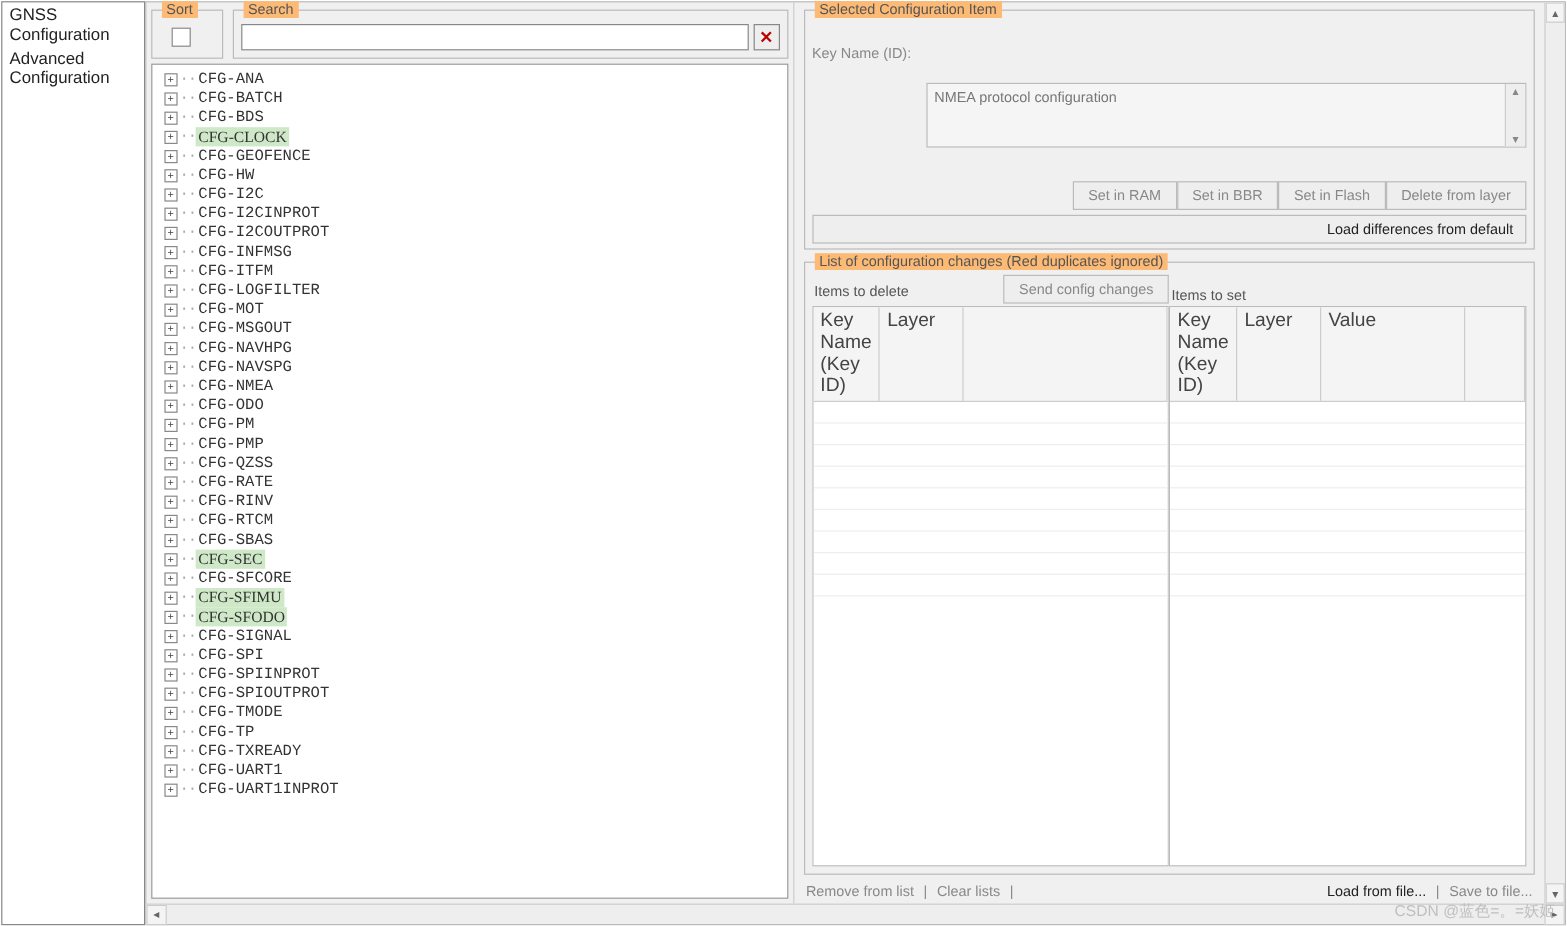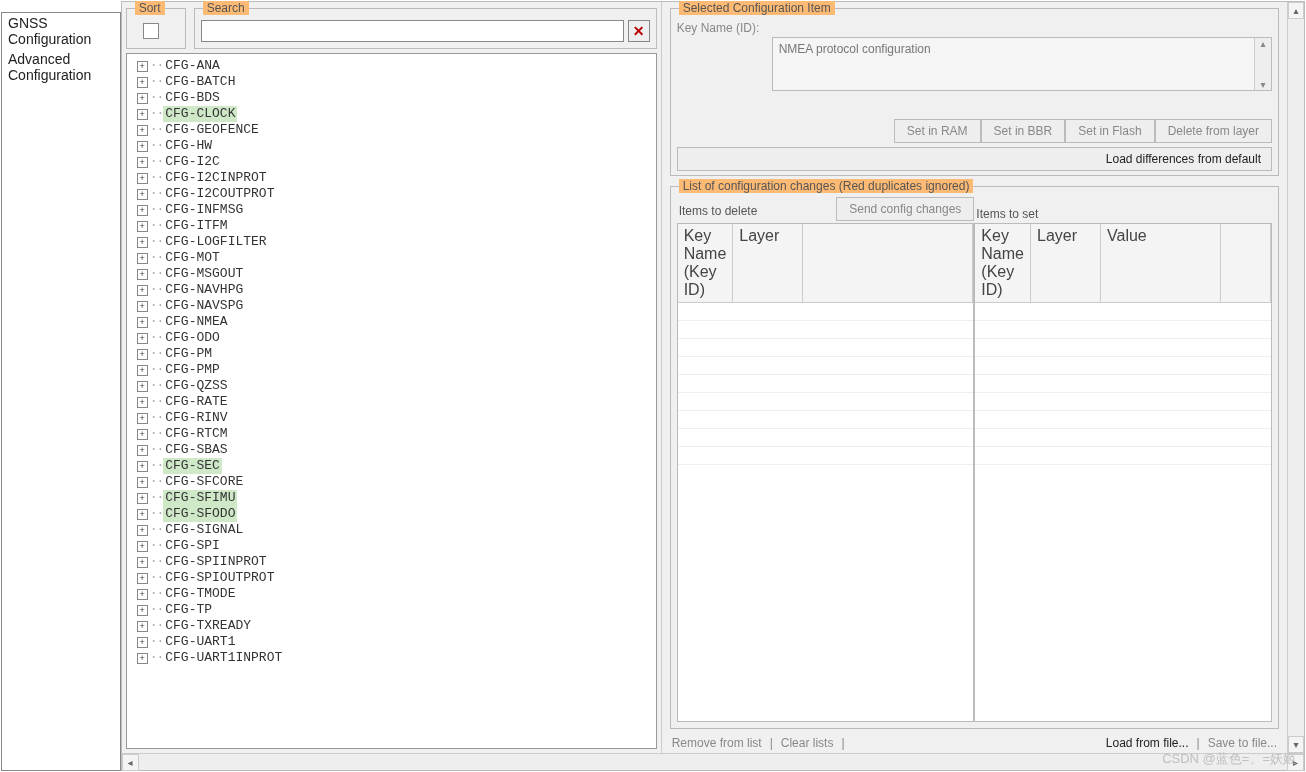--- a/index.html
+++ b/index.html
@@ -1,19 +1,19 @@
 <!DOCTYPE html>
 <html><head>
 <meta charset="utf-8">
 <style>
   html,body{margin:0;padding:0;font-family:Tahoma,Arial,sans-serif;font-size:12px;color:#333;background:#fff;}
   *{box-sizing:border-box;}
   .root{display:flex;width:1306px;height:772px;border:1px solid #fff;position:relative;}
   
-  .sidebar{width:168px;border:1px solid #888;background:#fff;margin-top:11px;}
+  .sidebar{width:168px;border:1px solid #888;background:#fff;}
   .sidebar-item{padding:2px 6px;font-size:14px;color:#222;cursor:default;}
   
   .main{flex:1;display:flex;flex-direction:column;background:#f0f0f0;border:1px solid #bbb;position:relative;}
   .main-top{display:flex;flex:1;min-height:0;}
   .left-col{width:540px;display:flex;flex-direction:column;border-right:1px solid #ccc;}
   .right-col{flex:1;display:flex;flex-direction:column;padding:0 4px 0 4px;}
   
   .group{border:1px solid #bbb;margin:6px 4px 4px 4px;position:relative;padding:10px 6px 6px 6px;background:#f0f0f0;}
   .group>.legend{position:absolute;top:-8px;left:8px;background:#fdba74;padding:0 4px;color:#555;font-size:12px;}
   .sort-search-row{display:flex;}
@@ -22,23 +22,23 @@
   .chk{width:16px;height:16px;border:1px solid #888;background:#fff;display:inline-block;margin:4px 0 0 10px;}
   input.search{flex:1;height:22px;border:1px solid #888;background:#fff;padding:0 4px;font-family:inherit;font-size:12px;}
   .xbtn{width:22px;height:22px;border:1px solid #888;background:#eee;display:flex;align-items:center;justify-content:center;color:#b00;font-weight:bold;font-size:14px;cursor:pointer;}
   
   .tree-wrap{flex:1;border:1px solid #999;margin:0 4px 4px 4px;background:#fff;overflow:hidden;display:flex;}
   .tree{flex:1;overflow-y:scroll;padding:4px 2px;font-family:"Courier New",monospace;font-size:13px;line-height:16px;}
   .tree-row{display:flex;align-items:center;height:16px;white-space:nowrap;}
   .exp{width:11px;height:11px;border:1px solid #888;margin:0 2px 0 8px;display:inline-flex;align-items:center;justify-content:center;font-size:9px;line-height:9px;font-family:Arial;color:#444;cursor:pointer;background:#fff;}
   .dots{color:#aaa;letter-spacing:-1px;}
   .tlabel{padding:0 2px;}
-  .hl{background:#cfe8c8;}
-  
-  .kv-row{display:flex;align-items:center;margin:2px 0;}
+  .hl{background:#cfe8c8;font-family:Liberation Serif, serif;}
+  
+  .kv-row{display:flex;align-items:center;margin:18px 0;}
   .kv-label{width:95px;color:#888;}
   .ro-input{flex:1;border:1px solid #bbb;background:#f5f5f5;height:20px;padding:2px 6px;color:#666;}
   .ro-text{flex:1;border:1px solid #bbb;background:#f5f5f5;height:54px;padding:4px 6px;color:#777;position:relative;}
   .ro-text .scroll{position:absolute;right:0;top:0;bottom:0;width:17px;background:#eee;border-left:1px solid #ccc;display:flex;flex-direction:column;justify-content:space-between;align-items:center;color:#888;font-size:10px;}
   .btn-row{display:flex;justify-content:flex-end;gap:0;margin-top:28px;}
   .btn{border:1px solid #bbb;background:#eee;padding:4px 12px;color:#888;font-size:12px;cursor:default;min-width:80px;text-align:center;}
   .wide-btn{border:1px solid #bbb;background:#eee;padding:4px 10px;text-align:right;margin-top:4px;color:#222;cursor:pointer;}
   .tbl{border:1px solid #bbb;background:#fff;flex:1;display:flex;flex-direction:column;margin-top:2px;overflow:hidden;}
   .tbl-head{display:flex;background:#f4f4f4;border-bottom:1px solid #ccc;}
   .th{padding:3px 6px;border-right:1px solid #ccc;color:#444;font-size:16px;}

